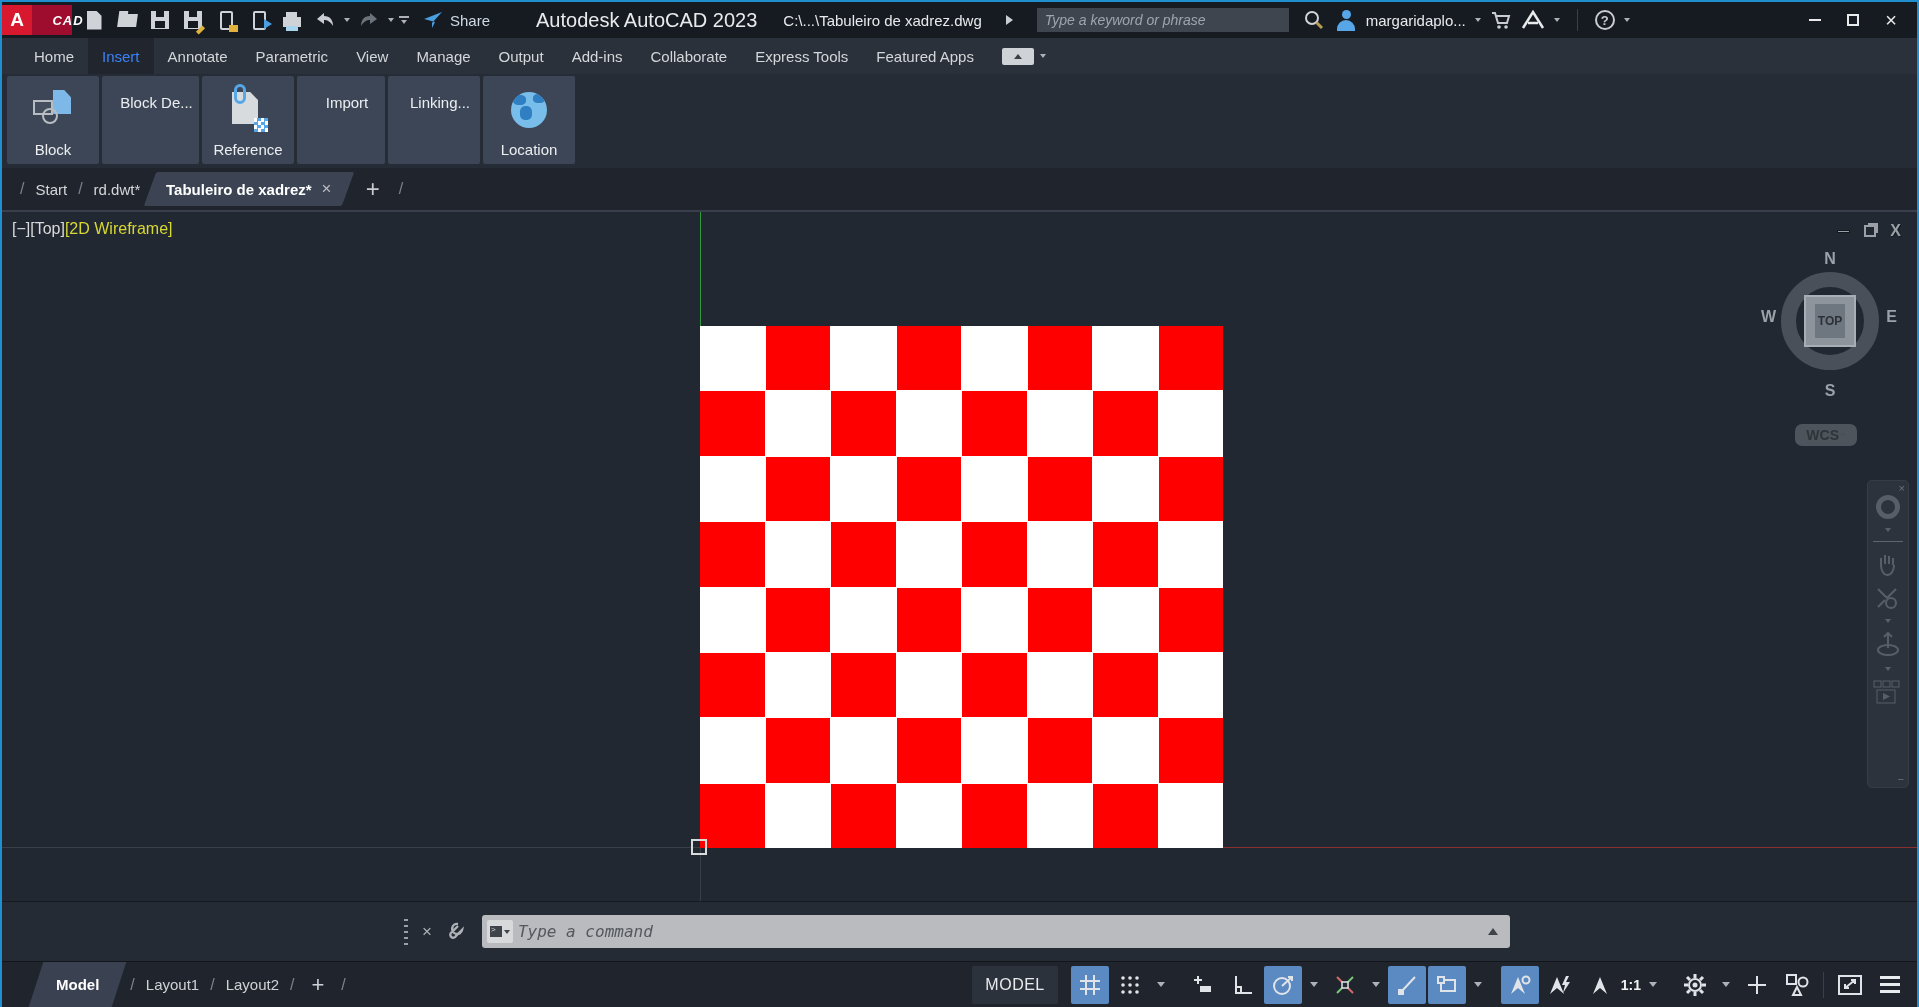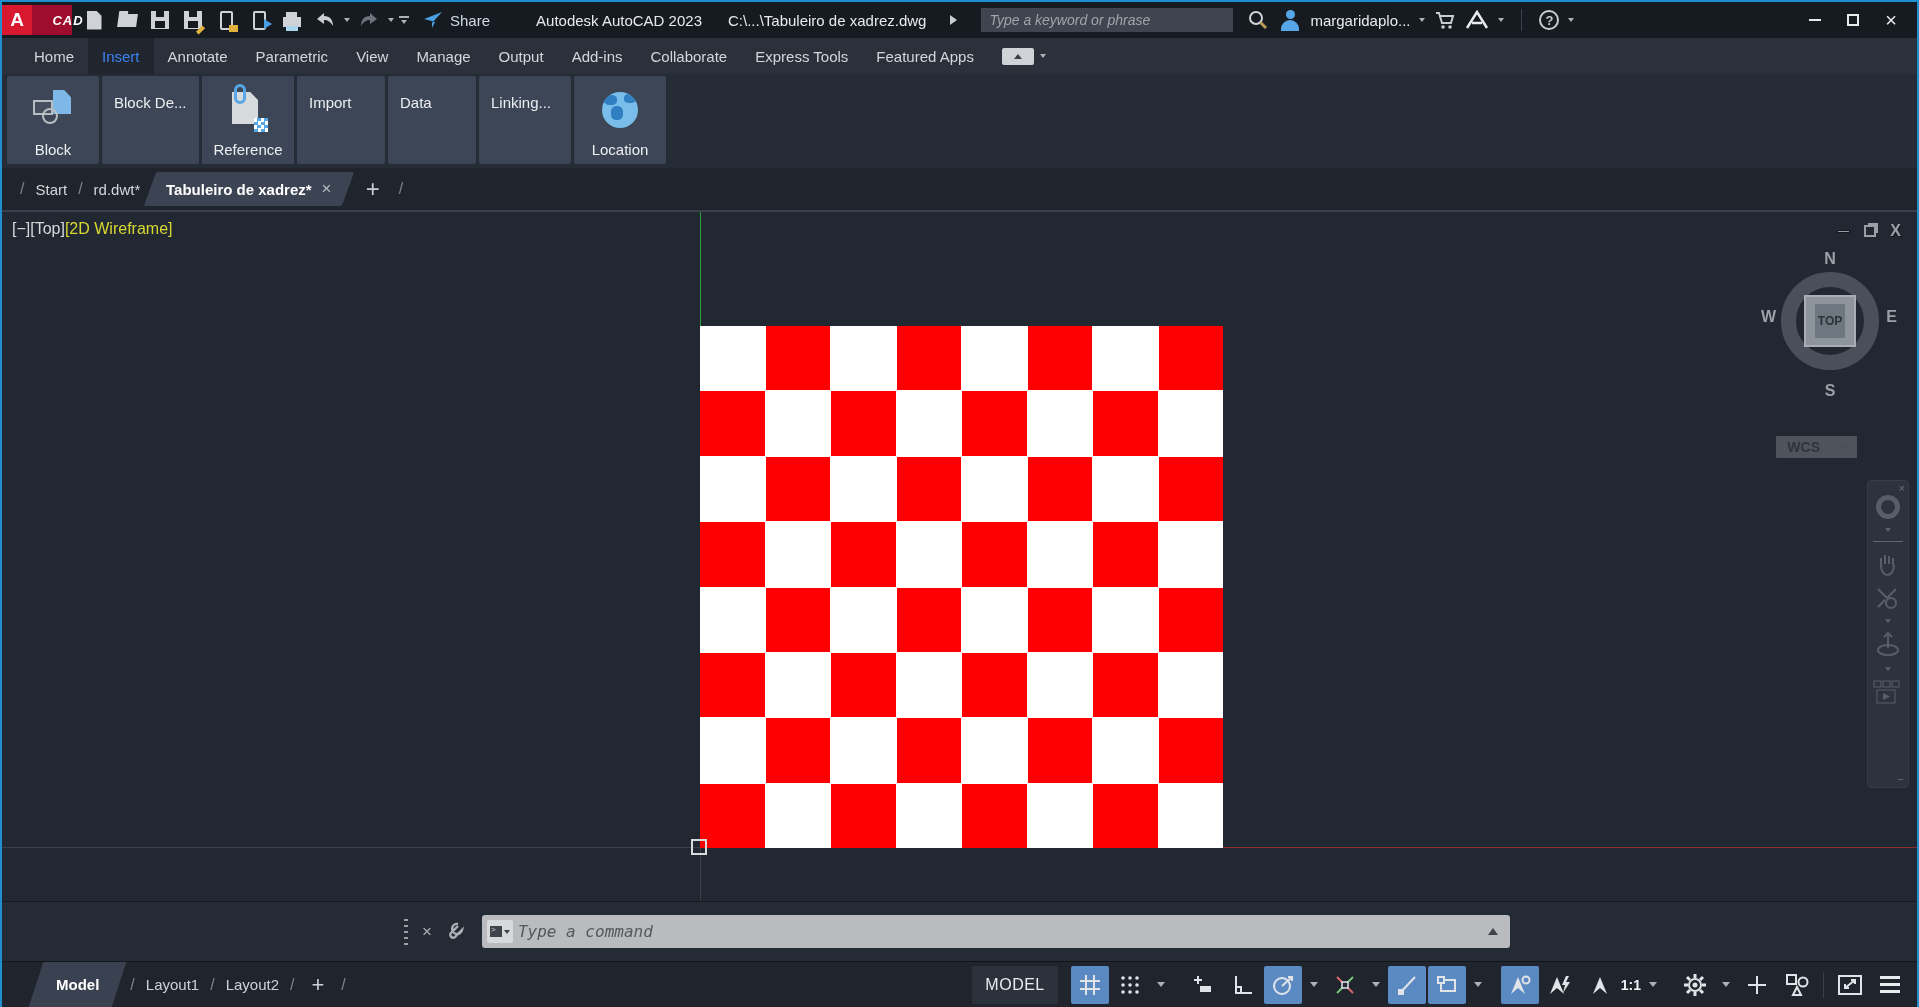--- a/index.html
+++ b/index.html
@@ -33,21 +33,21 @@
   .i-printer { width:18px; height:10px; background:#cfd3d7; position:relative; margin-top:4px; }
   .i-printer::before { content:""; position:absolute; top:-5px; left:3px; width:11px; height:5px; background:#cfd3d7; }
   .i-printer::after { content:""; position:absolute; bottom:-4px; left:3px; width:12px; height:5px; background:#a8d4ee; }
   .caret { width:0; height:0; border-left:4px solid transparent; border-right:4px solid transparent;
            border-top:5px solid #aeb2b6; display:inline-block; }
   .caret.sm { border-left-width:3px; border-right-width:3px; border-top-width:4px; }
   .qat-custom { display:flex; flex-direction:column; align-items:center; gap:2px; }
   .qat-custom .bar { width:10px; height:2px; background:#aeb2b6; }
   .share { display:flex; align-items:center; gap:7px; margin-left:14px; color:#cfd9e4; font-size:15px; }
   .title-center { display:flex; align-items:center; margin-left:46px; gap:14px; }
-  .app-title { font-size:15px; color:#e8eaec; }
+  .app-title { font-size:20px; color:#e8eaec; }
   .doc-path { font-size:15px; color:#e8eaec; margin-left:12px; }
   .play-tri { width:0; height:0; border-top:5px solid transparent; border-bottom:5px solid transparent;
               border-left:7px solid #c9ccd0; margin-left:10px; }
   .search-box { width:252px; height:24px; background:#3f454f; border:none; color:#d8dadc;
                 font-size:14px; font-style:italic; padding:0 8px; margin-left:10px; }
   .search-box::placeholder { color:#9fa5ab; font-style:italic; }
   .account { display:flex; align-items:center; gap:9px; margin-left:10px; }
   .avatar { width:22px; height:22px; position:relative; overflow:hidden; }
   .avatar::before { content:""; position:absolute; left:7px; top:1px; width:9px; height:9px; border-radius:50%; background:#57a7e8; }
   .avatar::after { content:""; position:absolute; left:2px; top:11px; width:18px; height:12px;
@@ -67,21 +67,21 @@
   .rtab.active { background:#21252d; color:#3b82f6; }
   .ribbon-collapse { display:flex; align-items:center; gap:6px; margin-left:14px; }
   .rc-btn { width:32px; height:17px; background:#cfd3d7; border-radius:2px; display:flex; align-items:center; justify-content:center; }
   .rc-btn .tri-up { width:0; height:0; border-left:4px solid transparent; border-right:4px solid transparent;
                     border-bottom:5px solid #3a4048; }
 
   
   .ribbon-panels { height:94px; background:#262c35; display:flex; gap:3px; padding:2px 0 4px 5px; }
   .panel { background:#3c4656; border-radius:2px; position:relative; color:#eceef0; font-size:15px; }
   .panel .plabel-bottom { position:absolute; bottom:6px; left:0; right:0; text-align:center; }
-  .panel .plabel-top { position:absolute; top:18px; left:12px; right:0; }
+  .panel .plabel-top { position:absolute; top:18px; left:12px; right:0; text-align:center; }
   .picon { position:absolute; left:50%; top:34px; transform:translate(-50%,-50%); }
   
   .blk { width:40px; height:40px; position:relative; }
   .blk .pg { position:absolute; right:2px; top:0; width:18px; height:24px; background:#7db8e8;
              clip-path:polygon(0 0,62% 0,100% 30%,100% 100%,0 100%); }
   .blk .rc { position:absolute; left:0; top:10px; width:20px; height:15px; border:2px solid #b8bdc2; background:rgba(90,98,110,.35); }
   .blk .ci { position:absolute; left:9px; top:18px; width:16px; height:16px; border:2px solid #b8bdc2; border-radius:50%; }
   
   .ref { width:40px; height:44px; position:relative; }
   .ref .pg { position:absolute; left:4px; top:4px; width:26px; height:32px; background:#d8dbde;
@@ -131,22 +131,22 @@
              border:15px solid rgba(105,113,122,.55); }
   .vc-letter { position:absolute; color:#9ba1a8; font-weight:bold; font-size:16px; }
   .vc-n { top:0; left:50%; transform:translateX(-50%); }
   .vc-s { bottom:-2px; left:50%; transform:translateX(-50%); }
   .vc-w { left:-4px; top:58px; }
   .vc-e { right:-2px; top:58px; }
   .vc-face { position:absolute; left:39px; top:45px; width:52px; height:52px; background:#8d949b;
              border:2px solid #a8aeb5; display:flex; align-items:center; justify-content:center; }
   .vc-face-inner { width:30px; height:34px; background:#6e767f; display:flex; align-items:center; justify-content:center;
                    color:#2c3138; font-size:12px; font-weight:bold; }
-  .wcs-pill { position:absolute; right:60px; top:224px; background:rgba(130,138,146,.45); border-radius:1px;
-              padding:3px 11px; color:#2f343a; font-size:14px; font-weight:bold; display:flex; align-items:center; gap:20px; }
+  .wcs-pill { position:absolute; right:60px; top:212px; background:rgba(130,138,146,.45); border-radius:7px;
+              padding:3px 11px; color:#2f343a; font-size:14px; font-weight:bold; display:flex; align-items:center; gap:1px; }
   .wcs-pill .caret { border-top-color:#4a5056; }
   
   .navbar { position:absolute; right:8px; top:268px; width:42px; height:308px; background:rgba(72,80,90,.30);
             border:1px solid rgba(255,255,255,.05); border-radius:5px; display:flex; flex-direction:column;
             align-items:center; padding-top:14px; gap:9px; }
   .nb-close { position:absolute; right:3px; top:1px; color:rgba(170,176,184,.5); font-size:11px; }
   .nb { opacity:.35; }
   .nb-wheel { width:24px; height:24px; border-radius:50%; border:5px solid #aab0b8; }
   .nb-sep { width:30px; height:1px; background:rgba(170,176,184,.4); }
   .nb-gear { position:absolute; bottom:2px; right:4px; color:rgba(170,176,184,.5); font-size:11px; }
@@ -318,23 +318,20 @@
     <div class="panel" style="width:92px">
       <div class="picon ref">
           <i class="pg"></i>
           <i class="clip"></i>
           <i class="chk"></i>
         </div>
       <div class="plabel-bottom">Reference</div>
     </div>
     <div class="panel" style="width:88px">
       <div class="plabel-top">Import</div>
-    </div>
-    <div class="panel" style="width:88px">
-      <div class="plabel-top">Data</div>
     </div>
     <div class="panel" style="width:92px">
       <div class="plabel-top">Linking...</div>
     </div>
     <div class="panel" style="width:92px">
       <div class="picon globe">
           <i class="g1"></i>
           <i class="g2"></i>
           <i class="g3"></i>
         </div>

